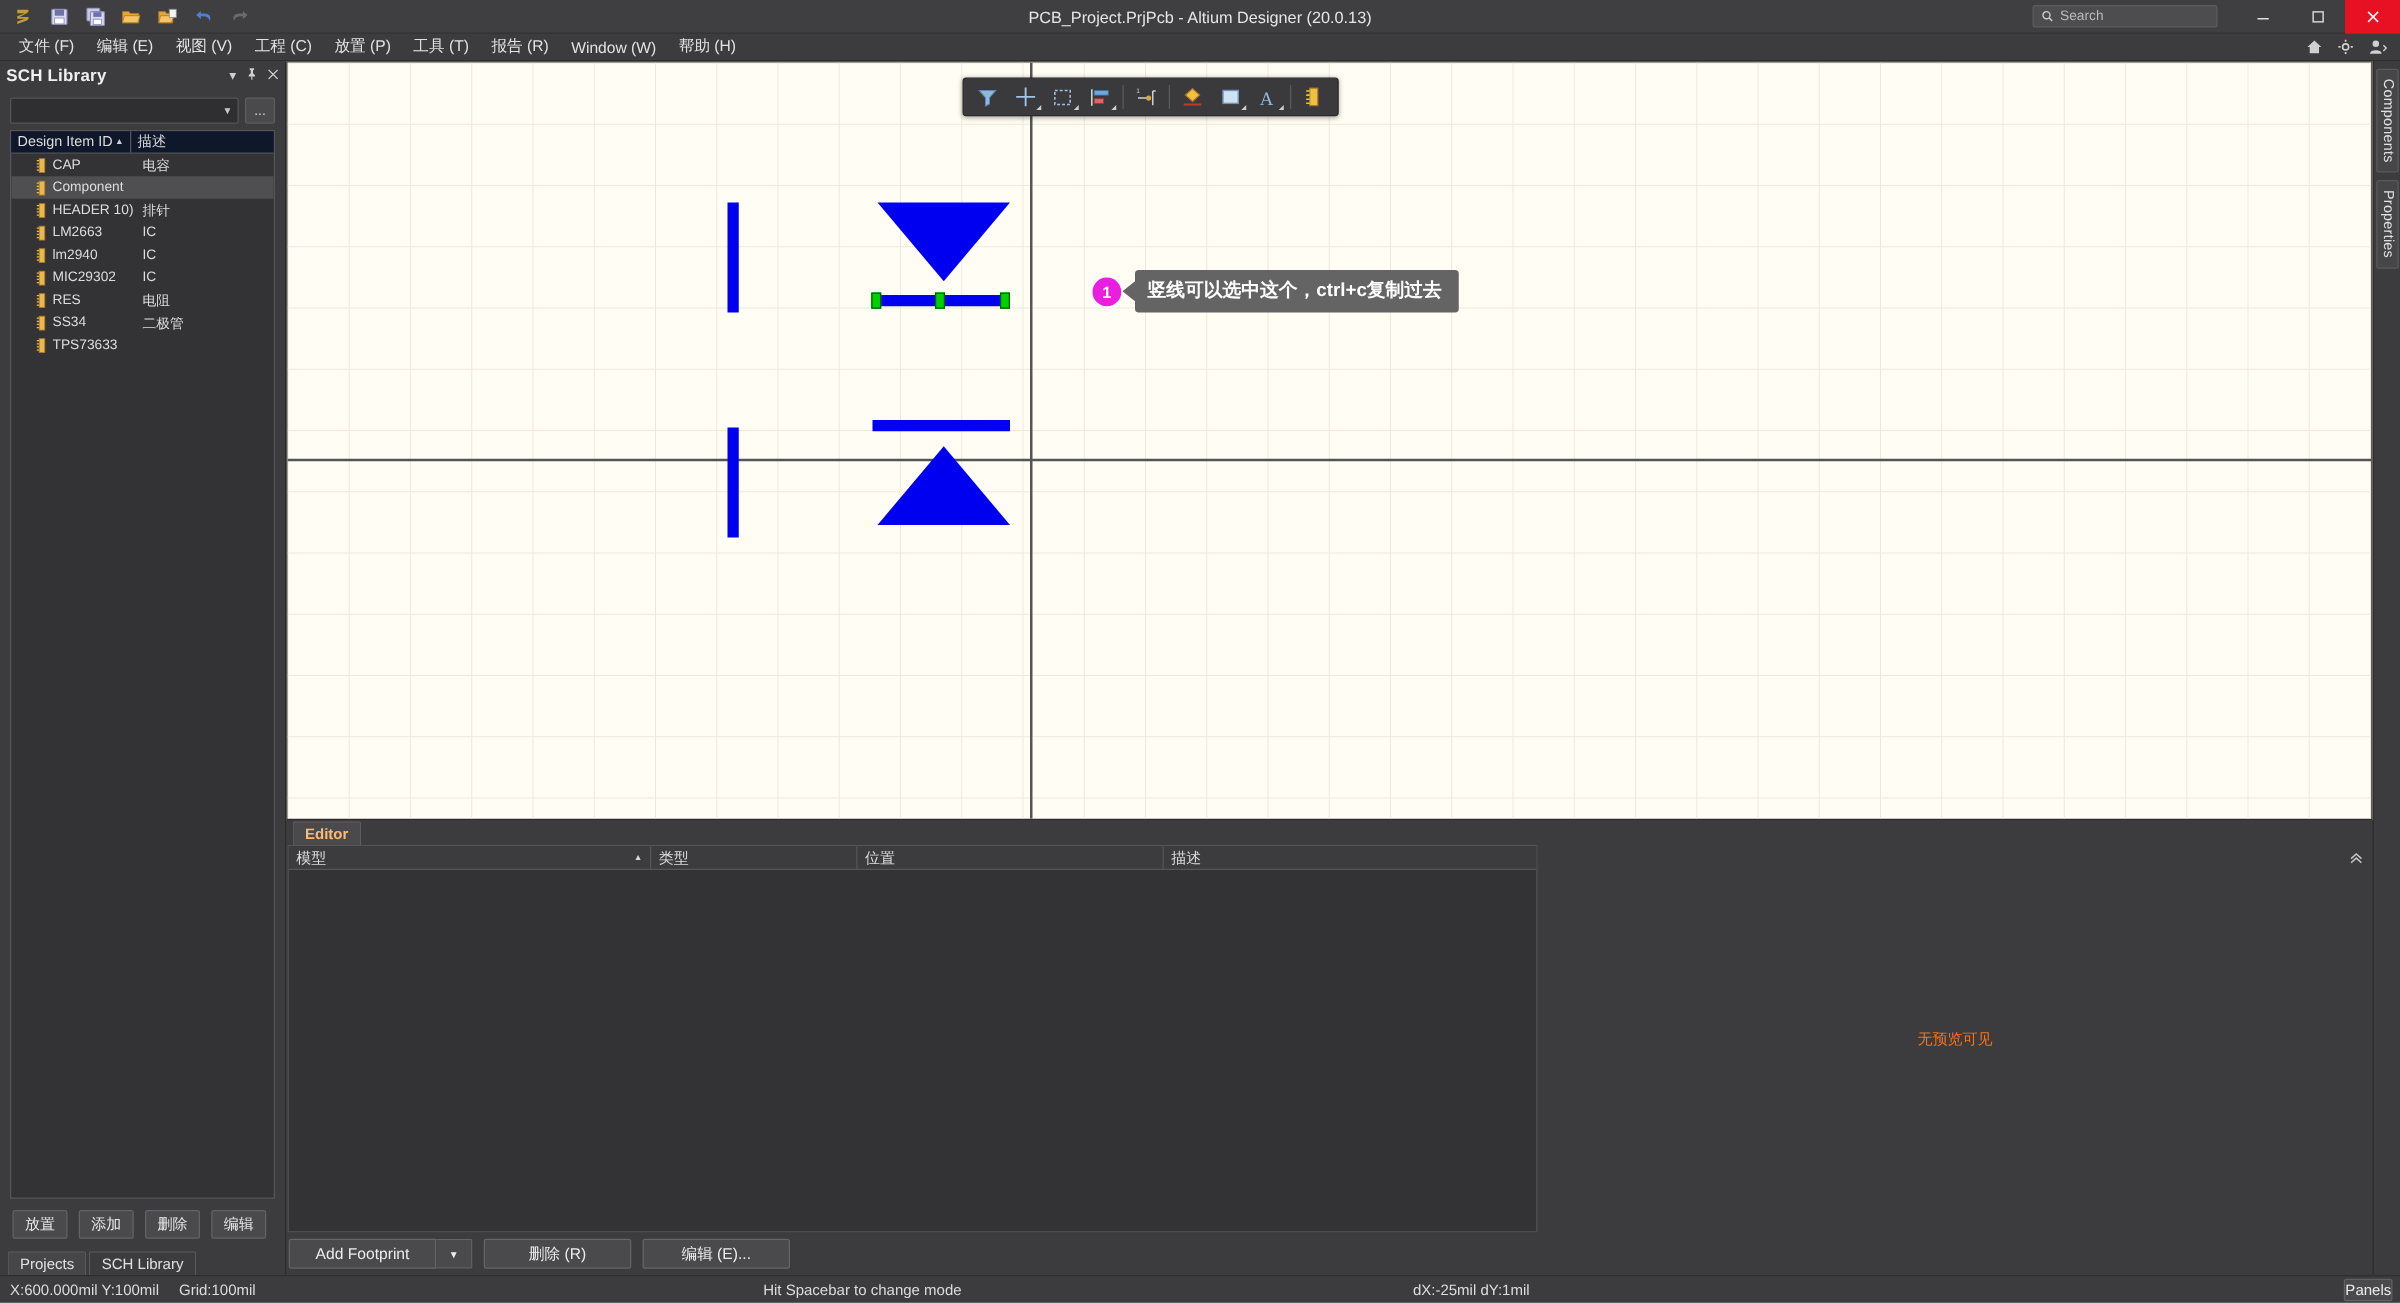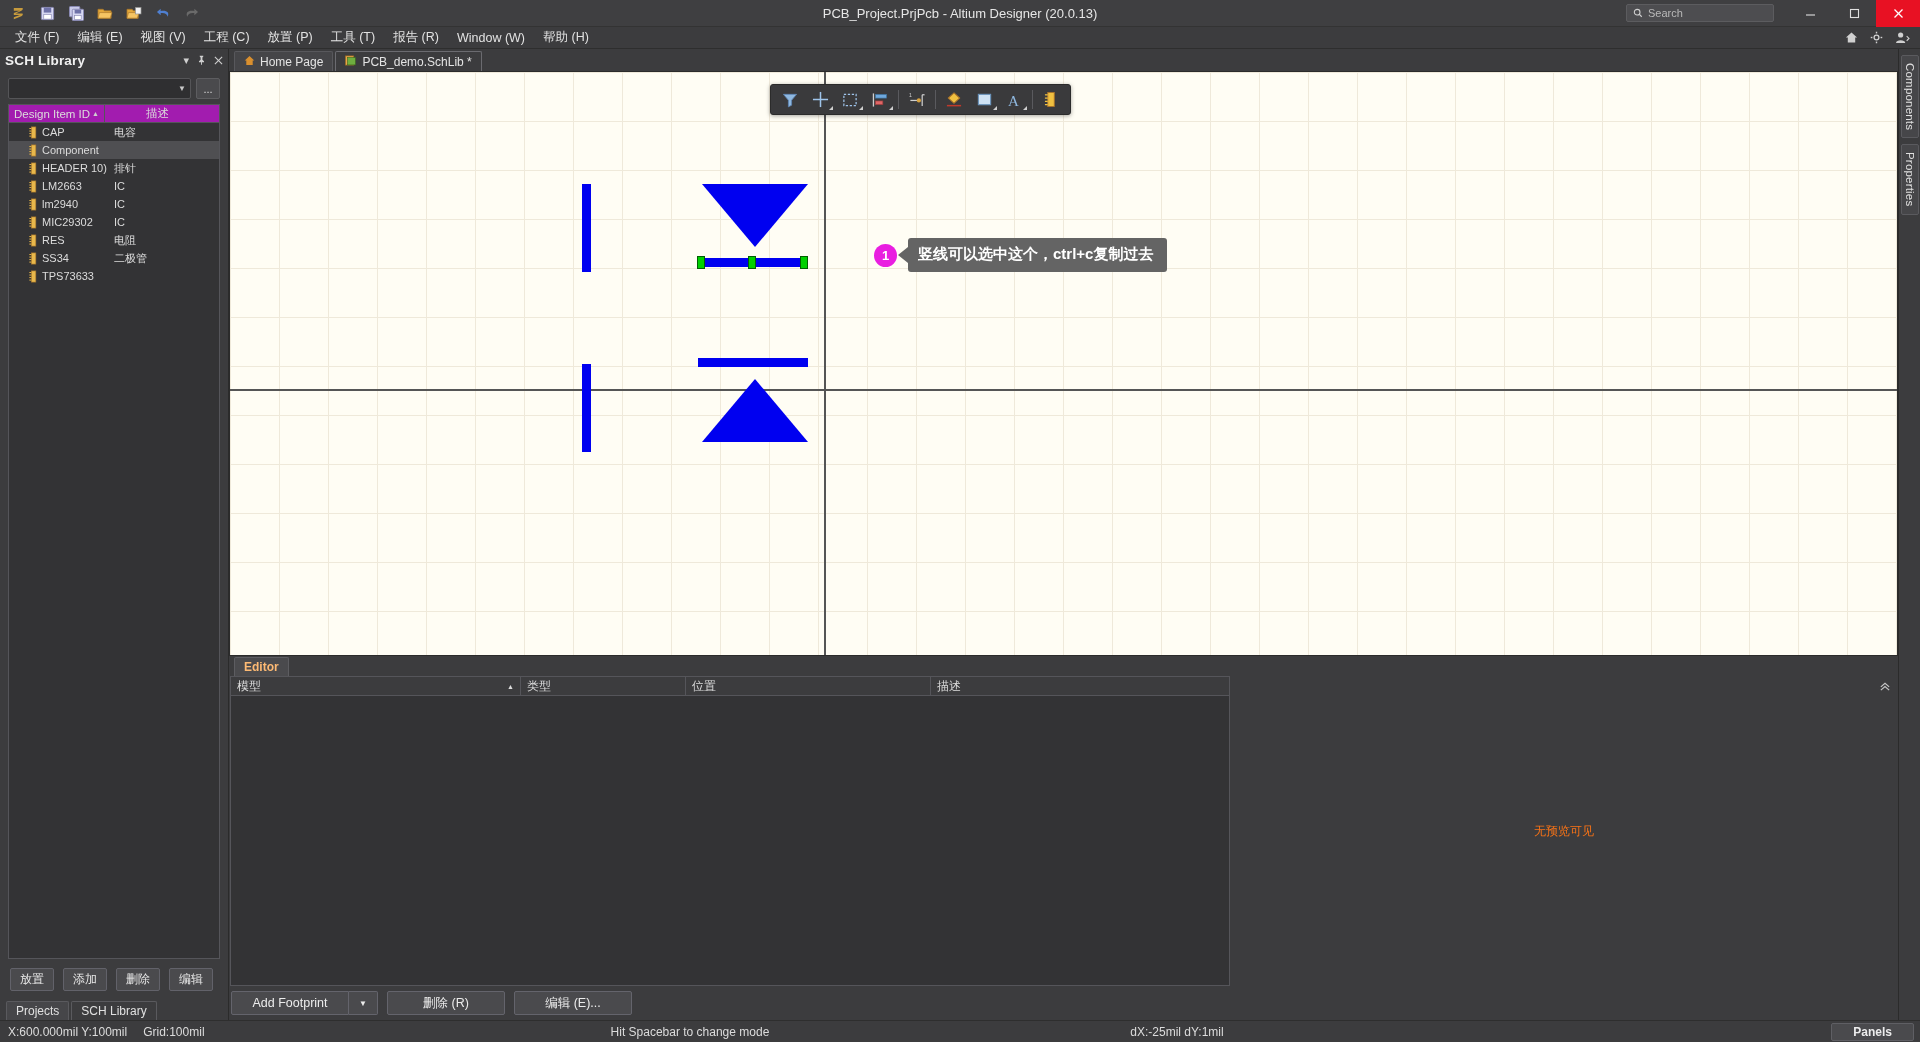--- a/index.html
+++ b/index.html
@@ -54,21 +54,21 @@
   .lp-hdr-icons { margin-left: auto; display: flex; align-items: center; gap: 8px; color: #d0d0d0; font-size: 11px; }
   .lp-search-row { display: flex; align-items: center; gap: 5px; padding: 6px 8px 5px 8px; }
   .lp-combo {
     flex: 1; height: 21px; background: #2f2f31; border: 1px solid #555558; border-radius: 2px;
     display: flex; align-items: center; padding: 0 4px; font-size: 11px; color: #cfcfcf;
   }
   .lp-combo .caret { margin-left: auto; font-size: 8px; color: #c8c8c8; }
   .lp-dots { width: 24px; height: 21px; background: #4a4a4d; border: 1px solid #5d5d60; border-radius: 2px;
              font-size: 11px; color: #ddd; display: flex; align-items: center; justify-content: center; }
   .lp-table { margin: 0 8px; border: 1px solid #55555a; background: #333335; flex: 1; display: flex; flex-direction: column; min-height: 0; }
-  .lp-thead { display: flex; height: 18px; background: #a21caf; border-bottom: 1px solid #55555a; gap: 36px; }
+  .lp-thead { display: flex; height: 18px; background: #0f172a; border-bottom: 1px solid #55555a; }
   .lp-th { font-size: 11.5px; color: #dcdcdc; padding: 1px 5px; display: flex; align-items: center; }
   .lp-th.col1 { width: 96px; border-right: 1px solid #55555a; }
   .lp-th .sortarrow { margin-left: auto; font-size: 7px; color: #cfcfcf; }
   .lp-rows { flex: 1; overflow: hidden; }
   .lp-row { display: flex; align-items: center; height: 18px; font-size: 11px; color: #dcdcdc; padding-left: 20px; }
   .lp-row.sel { background: #4f4f52; }
   .chip-ico { width: 9px; height: 13px; margin-right: 4px; flex: none; }
   .lp-name { width: 72px; white-space: nowrap; overflow: hidden; }
   .lp-desc { white-space: nowrap; }
   .lp-btnrow { display: flex; gap: 9px; padding: 9px 10px 7px 10px; }
@@ -191,21 +191,21 @@
   }
 
   
   .statusbar {
     height: 22px; background: #3c3c3e; display: flex; align-items: center;
     flex: none; font-size: 12px; color: #dcdcdc; border-top: 1px solid #2e2e2e;
   }
   .sb-cell { padding: 0 8px; white-space: nowrap; }
   .sb-panels {
     margin-left: auto; margin-right: 6px; background: #4a4a4d; border: 1px solid #5f5f64;
-    border-radius: 2px; padding: 1px 21px; font-size: 12px; color: #ececec; font-weight: bold;
+    border-radius: 2px; padding: 1px 0; font-size: 12px; color: #ececec;
   }
 </style>
 </head>
 <body>
 
 <div class="app">
 
   <div class="titlebar">
     <div class="tb-icons">
       <div class="tb-ico">
@@ -483,39 +483,20 @@
       </div>
 
       <div class="lp-tabs">
         <div class="lp-tab">Projects</div>
         <div class="lp-tab active">SCH Library</div>
       </div>
     </div>
 
     <div class="center-col">
 
-      <div class="doc-tabs">
-        <div class="doc-tab">
-          <span>
-            <svg width="11" height="11" viewBox="0 0 12 12">
-                <path d="M6 1 L11.2 6 H9.5 V11 H2.5 V6 H0.8 Z" fill="#d98f2e"></path>
-              </svg>
-          </span>
-          <span>Home Page</span>
-        </div>
-        <div class="doc-tab active">
-          <span>
-            <svg width="12" height="11" viewBox="0 0 13 12">
-                <rect x="0.5" y="1" width="9" height="10" fill="#e9a54a" stroke="#9c6c20" stroke-width=".7"></rect>
-                <rect x="2.8" y="2.8" width="8.5" height="8" fill="#6fae3f" stroke="#3c6b1f" stroke-width=".7"></rect>
-              </svg>
-          </span>
-          <span>PCB_demo.SchLib *</span>
-        </div>
-      </div>
 
       <div class="canvas-wrap">
         <div class="canvas">
           <div class="grid-minor"></div>
           <div class="axis-v" style="left:594px;"></div>
           <div class="axis-h" style="top:317px;"></div>
 
           <div class="sch-toolbar" style="left:540px; top:12px;">
             <div class="stb">
               <svg width="16" height="16" viewBox="0 0 17 17">

